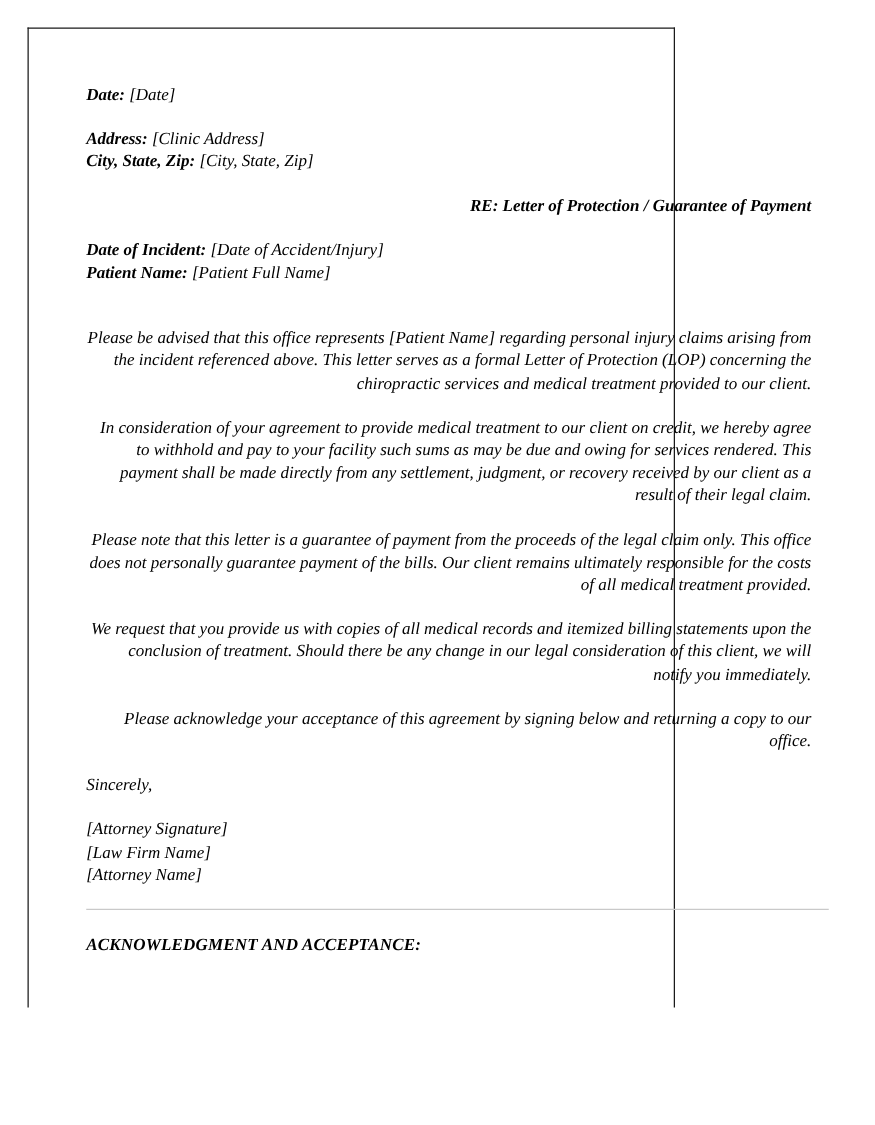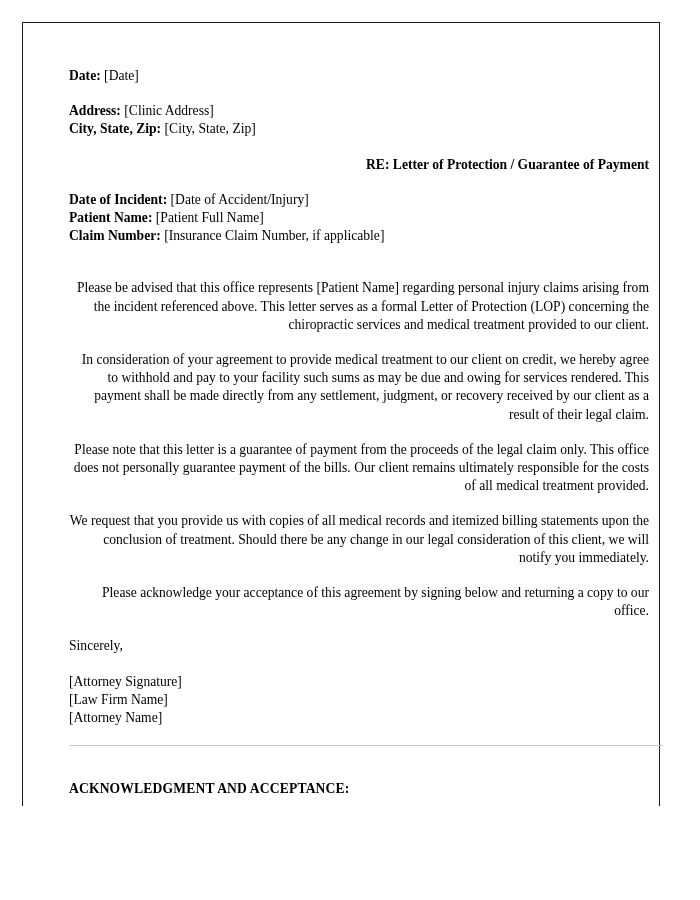--- a/index.html
+++ b/index.html
@@ -13,28 +13,29 @@
     overflow: hidden;
     font-family: "Liberation Serif", "DejaVu Serif", serif;
     color: #000000;
   }
 
   
   .page-sheet {
     position: absolute;
     left: 22px;
     top: 22px;
-    width: 638px;
+    width: 518px;
     height: 784px;
     border-left: 1.5px solid #1a1a1a;
     border-right: 1.5px solid #1a1a1a;
     border-top: 1.5px solid #1a1a1a;
     border-bottom: none;
     box-sizing: border-box;
     background: #ffffff;
+    font-style: italic;
   }
 
   .page-body {
     position: absolute;
     left: 46px;
     top: 44px;
     width: 580px;
   }
 
   .blk {
@@ -73,21 +74,21 @@
     margin: 18px 0 0 0;
     width: 594px;
     height: 0;
   }
 
   .ack-head {
     font-weight: bold;
     font-size: 13.6px;
     line-height: 18.2px;
     letter-spacing: 0.15px;
-    margin-top: 34px;
+    margin-top: 19px;
   }
 </style>
 </head>
 <body>
 
 <div class="page-sheet">
   <div class="page-body">
 
     <div class="blk">
       <span class="lbl">Date:</span>
@@ -114,24 +115,20 @@
     <div class="gap-md"></div>
 
     <div class="blk">
       <div>
         <span class="lbl">Date of Incident:</span>
         <span>[Date of Accident/Injury]</span>
       </div>
       <div>
         <span class="lbl">Patient Name:</span>
         <span>[Patient Full Name]</span>
-      </div>
-      <div>
-        <span class="lbl">Claim Number:</span>
-        <span>[Insurance Claim Number, if applicable]</span>
       </div>
     </div>
 
     <div class="gap-md"></div>
 
 
     <div class="gap-md"></div>
 
     <p class="para">Please be advised that this office represents [Patient Name] regarding personal injury claims arising from the incident referenced above. This letter serves as a formal Letter of Protection (LOP) concerning the chiropractic services and medical treatment provided to our client.</p>
 

